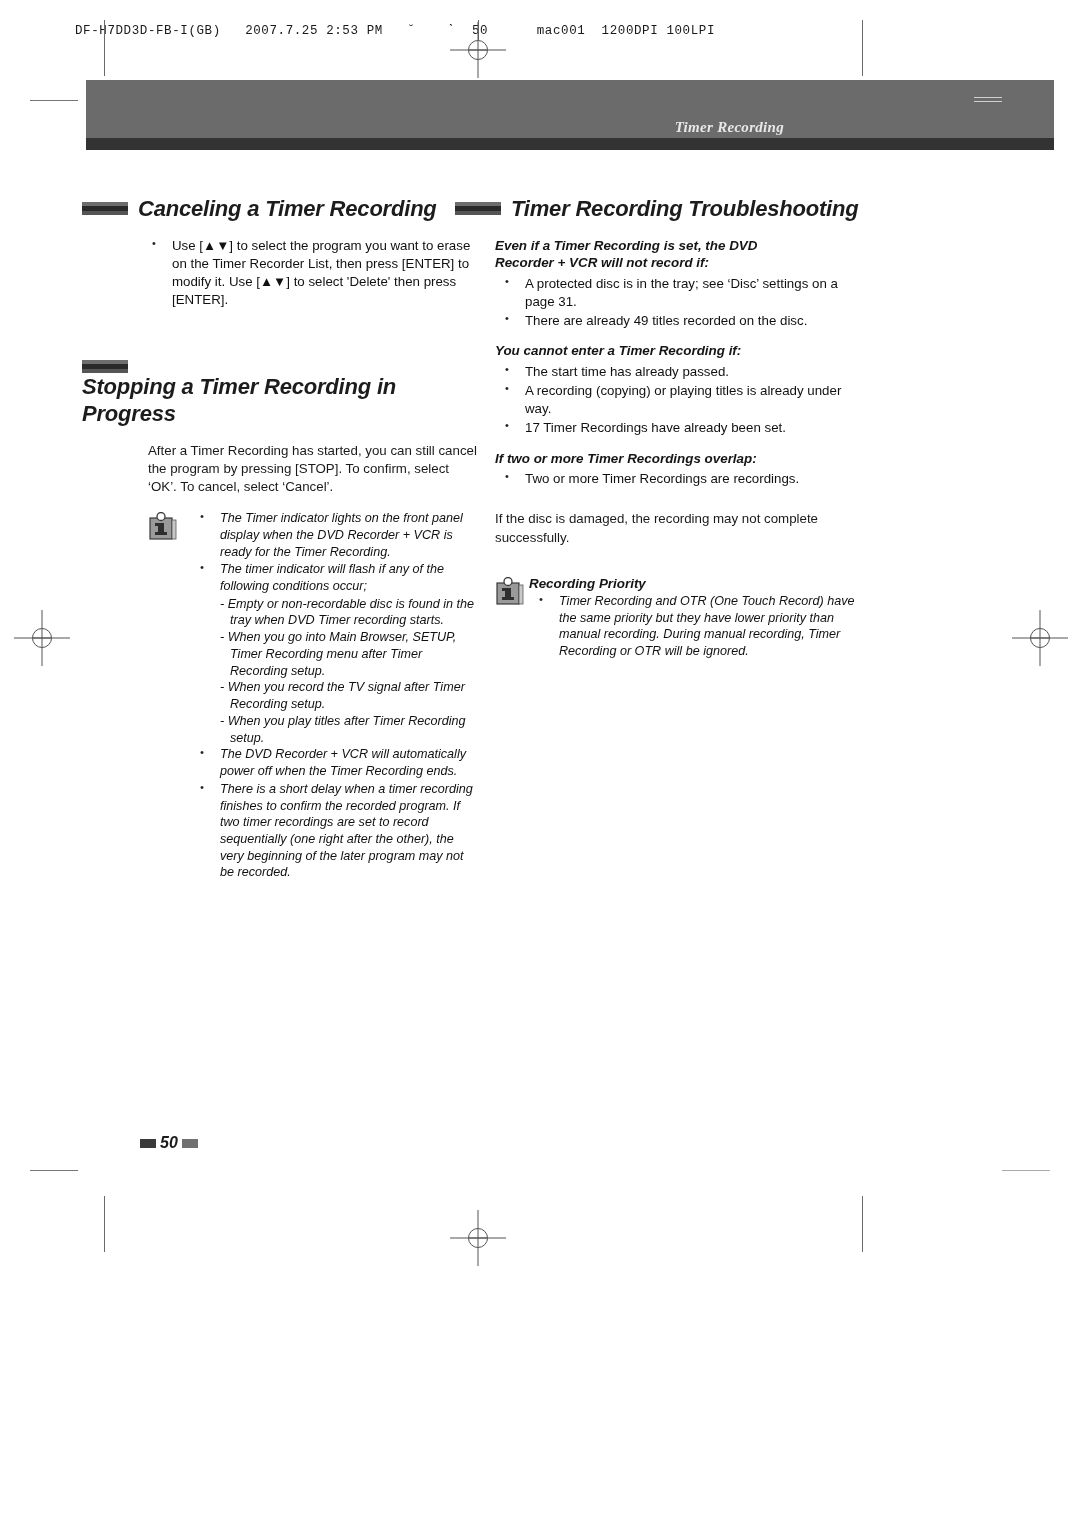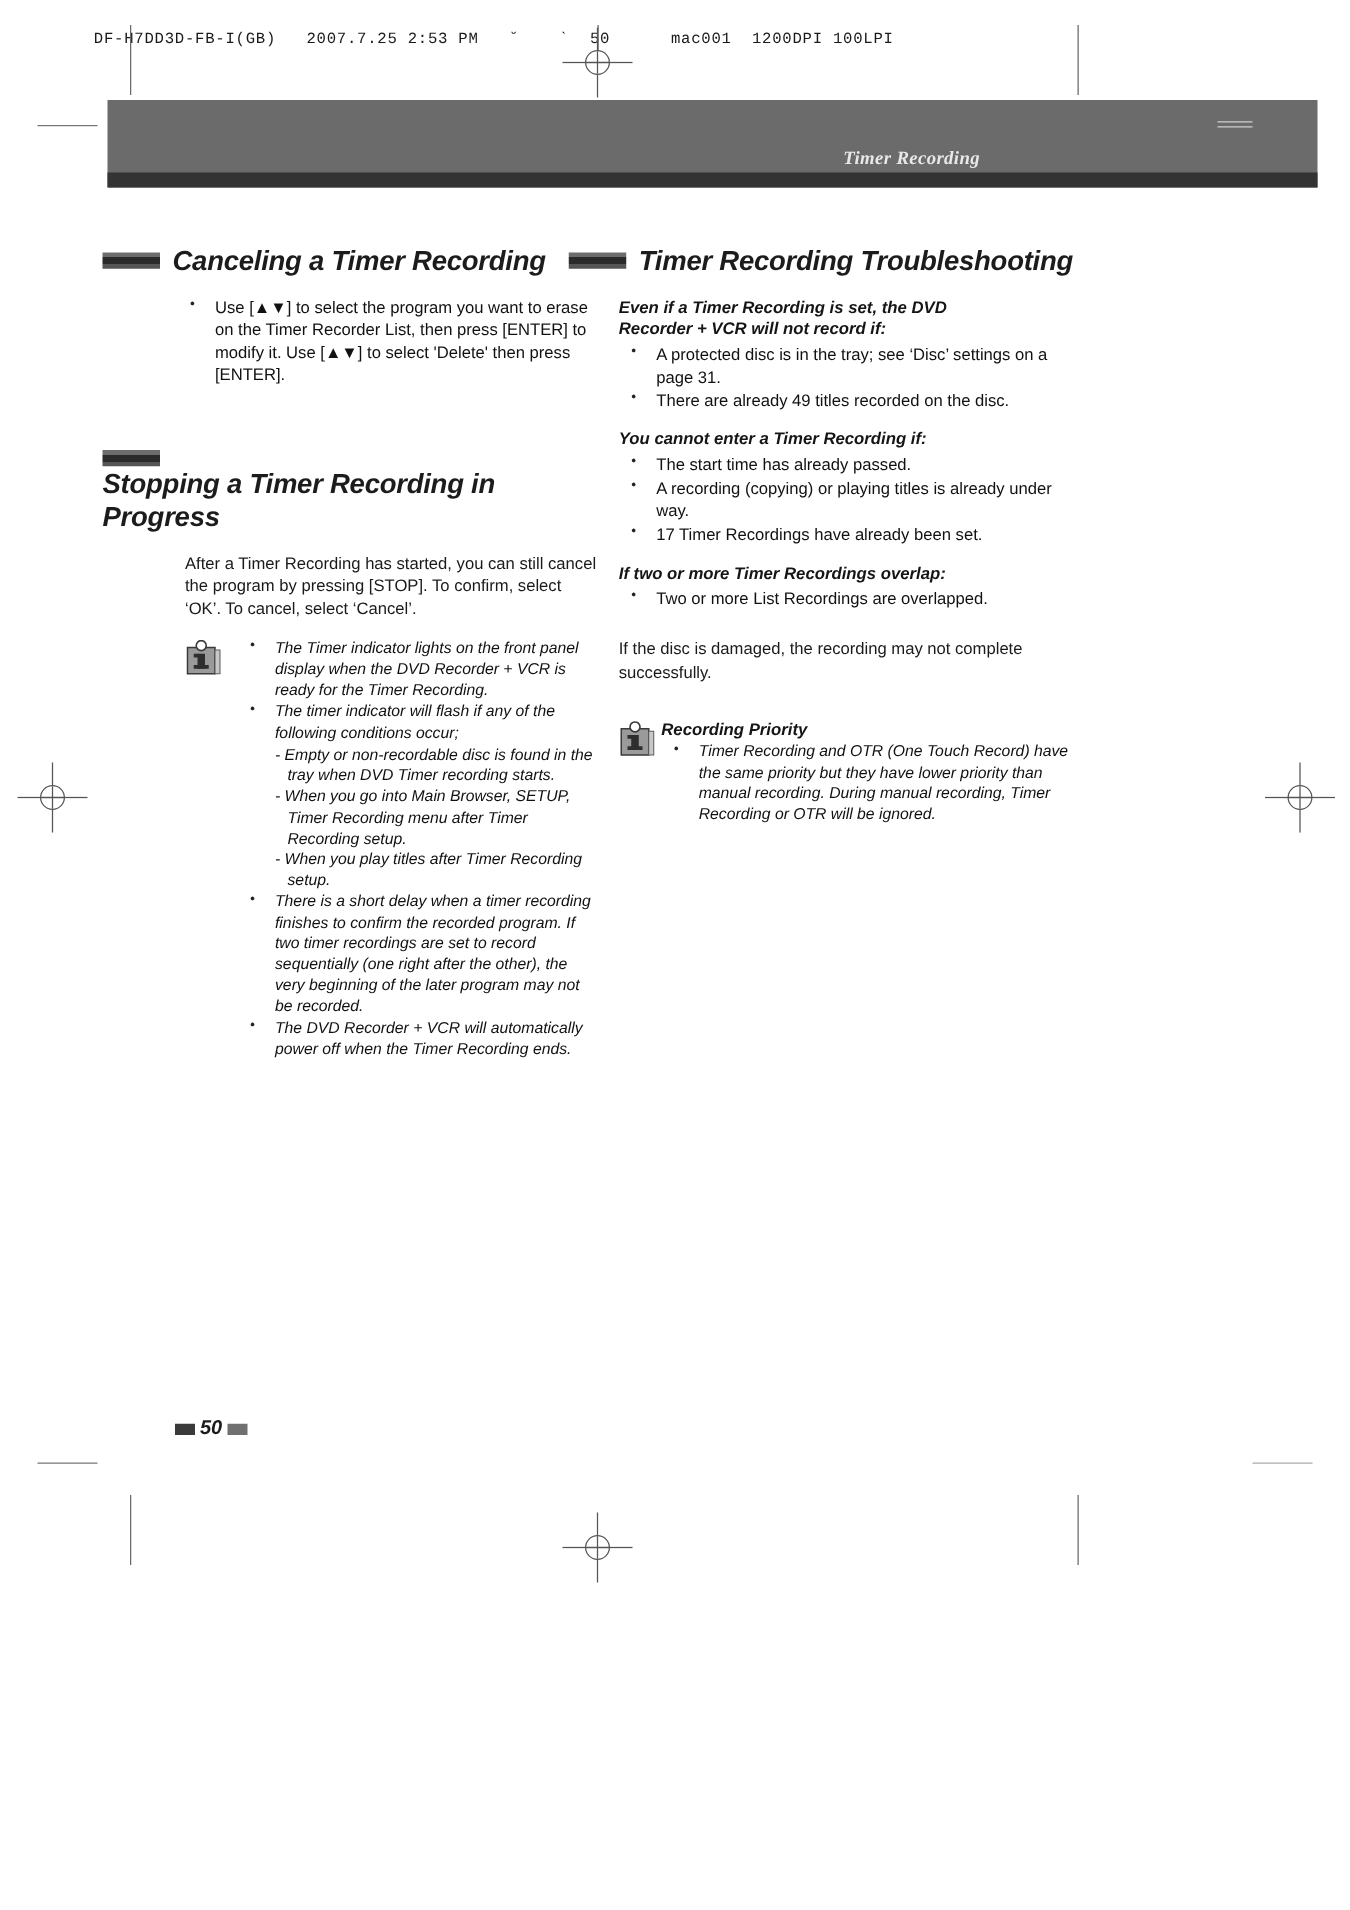--- a/index.html
+++ b/index.html
@@ -296,26 +296,27 @@
       </span>
 
       <ul class="bl">
         <li>The Timer indicator lights on the front panel display when the DVD Recorder + VCR is ready for the Timer Recording.</li>
         <li>The timer indicator will flash if any of the following conditions occur;</li>
       </ul>
 
       <ul class="dash-sub">
         <li>- Empty or non-recordable disc is found in the tray when DVD Timer recording starts.</li>
         <li>- When you go into Main Browser, SETUP, Timer Recording menu after Timer Recording setup.</li>
+        <li>- When you record the TV signal after Timer Recording setup.</li>
         <li>- When you play titles after Timer Recording setup.</li>
       </ul>
 
       <ul class="bl">
+        <li>The DVD Recorder + VCR will automatically power off when the Timer Recording ends.</li>
         <li>There is a short delay when a timer recording finishes to confirm the recorded program. If two timer recordings are set to record sequentially (one right after the other), the very beginning of the later program may not be recorded.</li>
-        <li>The DVD Recorder + VCR will automatically power off when the Timer Recording ends.</li>
       </ul>
     </div>
   </div>
 </div>
 
 <div class="col col-right">
 
   <div class="sec-head">
     <span class="sec-bar"></span>
     <span class="sec-title">Timer Recording Troubleshooting</span>
@@ -334,21 +335,21 @@
 
     <p class="subhead-it" style="margin-top:12px;">You cannot enter a Timer Recording if:</p>
     <ul class="bl">
       <li>The start time has already passed.</li>
       <li>A recording (copying) or playing titles is already under way.</li>
       <li>17 Timer Recordings have already been set.</li>
     </ul>
 
     <p class="subhead-it" style="margin-top:12px;">If two or more Timer Recordings overlap:</p>
     <ul class="bl">
-      <li>Two or more List Recordings are overlapped.</li>
+      <li>Two or more Timer Recordings are recordings.</li>
     </ul>
 
     <p class="body-text" style="margin-top:22px;">If the disc is damaged, the recording may not complete successfully.</p>
 
     <div class="note" style="margin-top:28px; padding-left:34px;">
       <span class="info-icon">
         <svg viewBox="0 0 32 30" width="32" height="30" aria-hidden="true">
           <rect x="2" y="6" width="22" height="21" fill="#9a9a9a" stroke="#3a3a3a" stroke-width="1.2"></rect>
           <rect x="24" y="8" width="4" height="19" fill="#c8c8c8" stroke="#5a5a5a" stroke-width="0.8"></rect>
           <circle cx="13" cy="4.5" r="4" fill="#ffffff" stroke="#3a3a3a" stroke-width="1.3"></circle>

